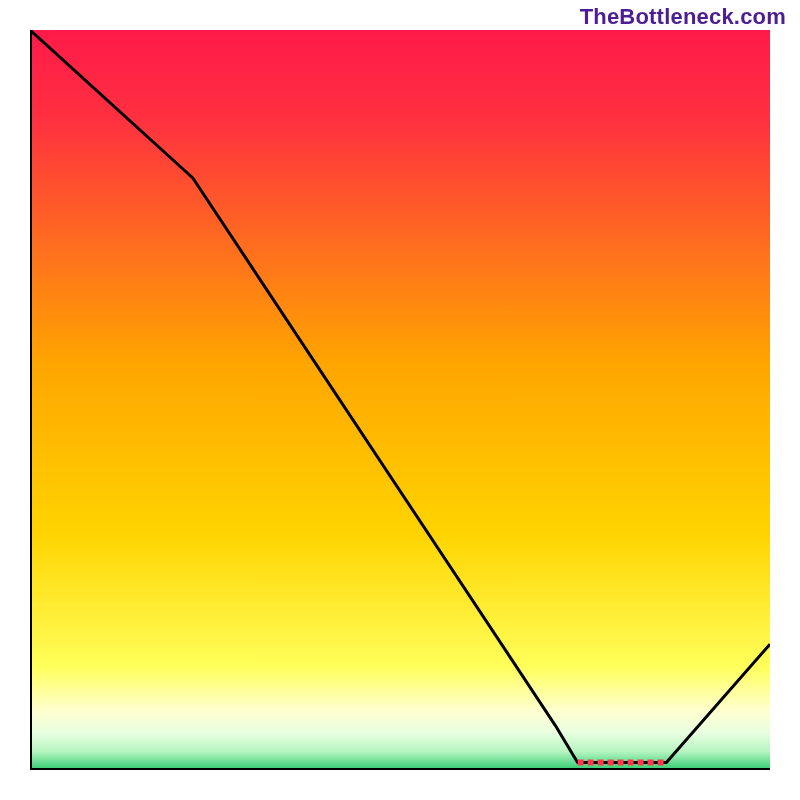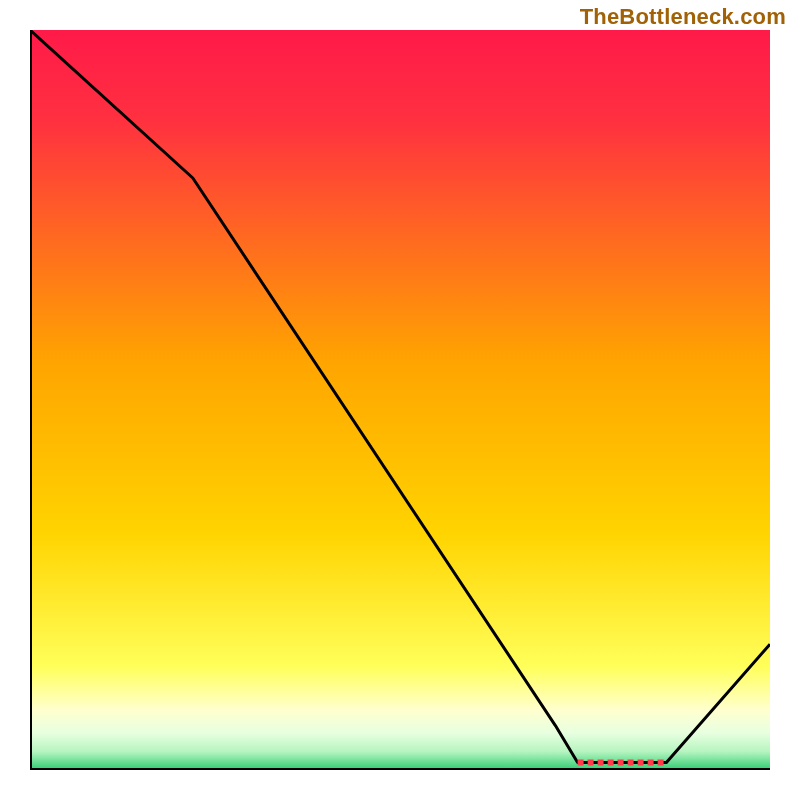--- a/index.html
+++ b/index.html
@@ -14,21 +14,21 @@
     position: relative;
     width: 800px;
     height: 800px;
   }
   .attribution {
     position: absolute;
     top: 4px;
     right: 14px;
     font-size: 22px;
     font-weight: bold;
-    color: #a16207;
+    color: #4c1d95;
     letter-spacing: 0.2px;
   }
   .plot-area {
     position: absolute;
     left: 30px;
     top: 30px;
     width: 740px;
     height: 740px;
     box-sizing: border-box;
   }

